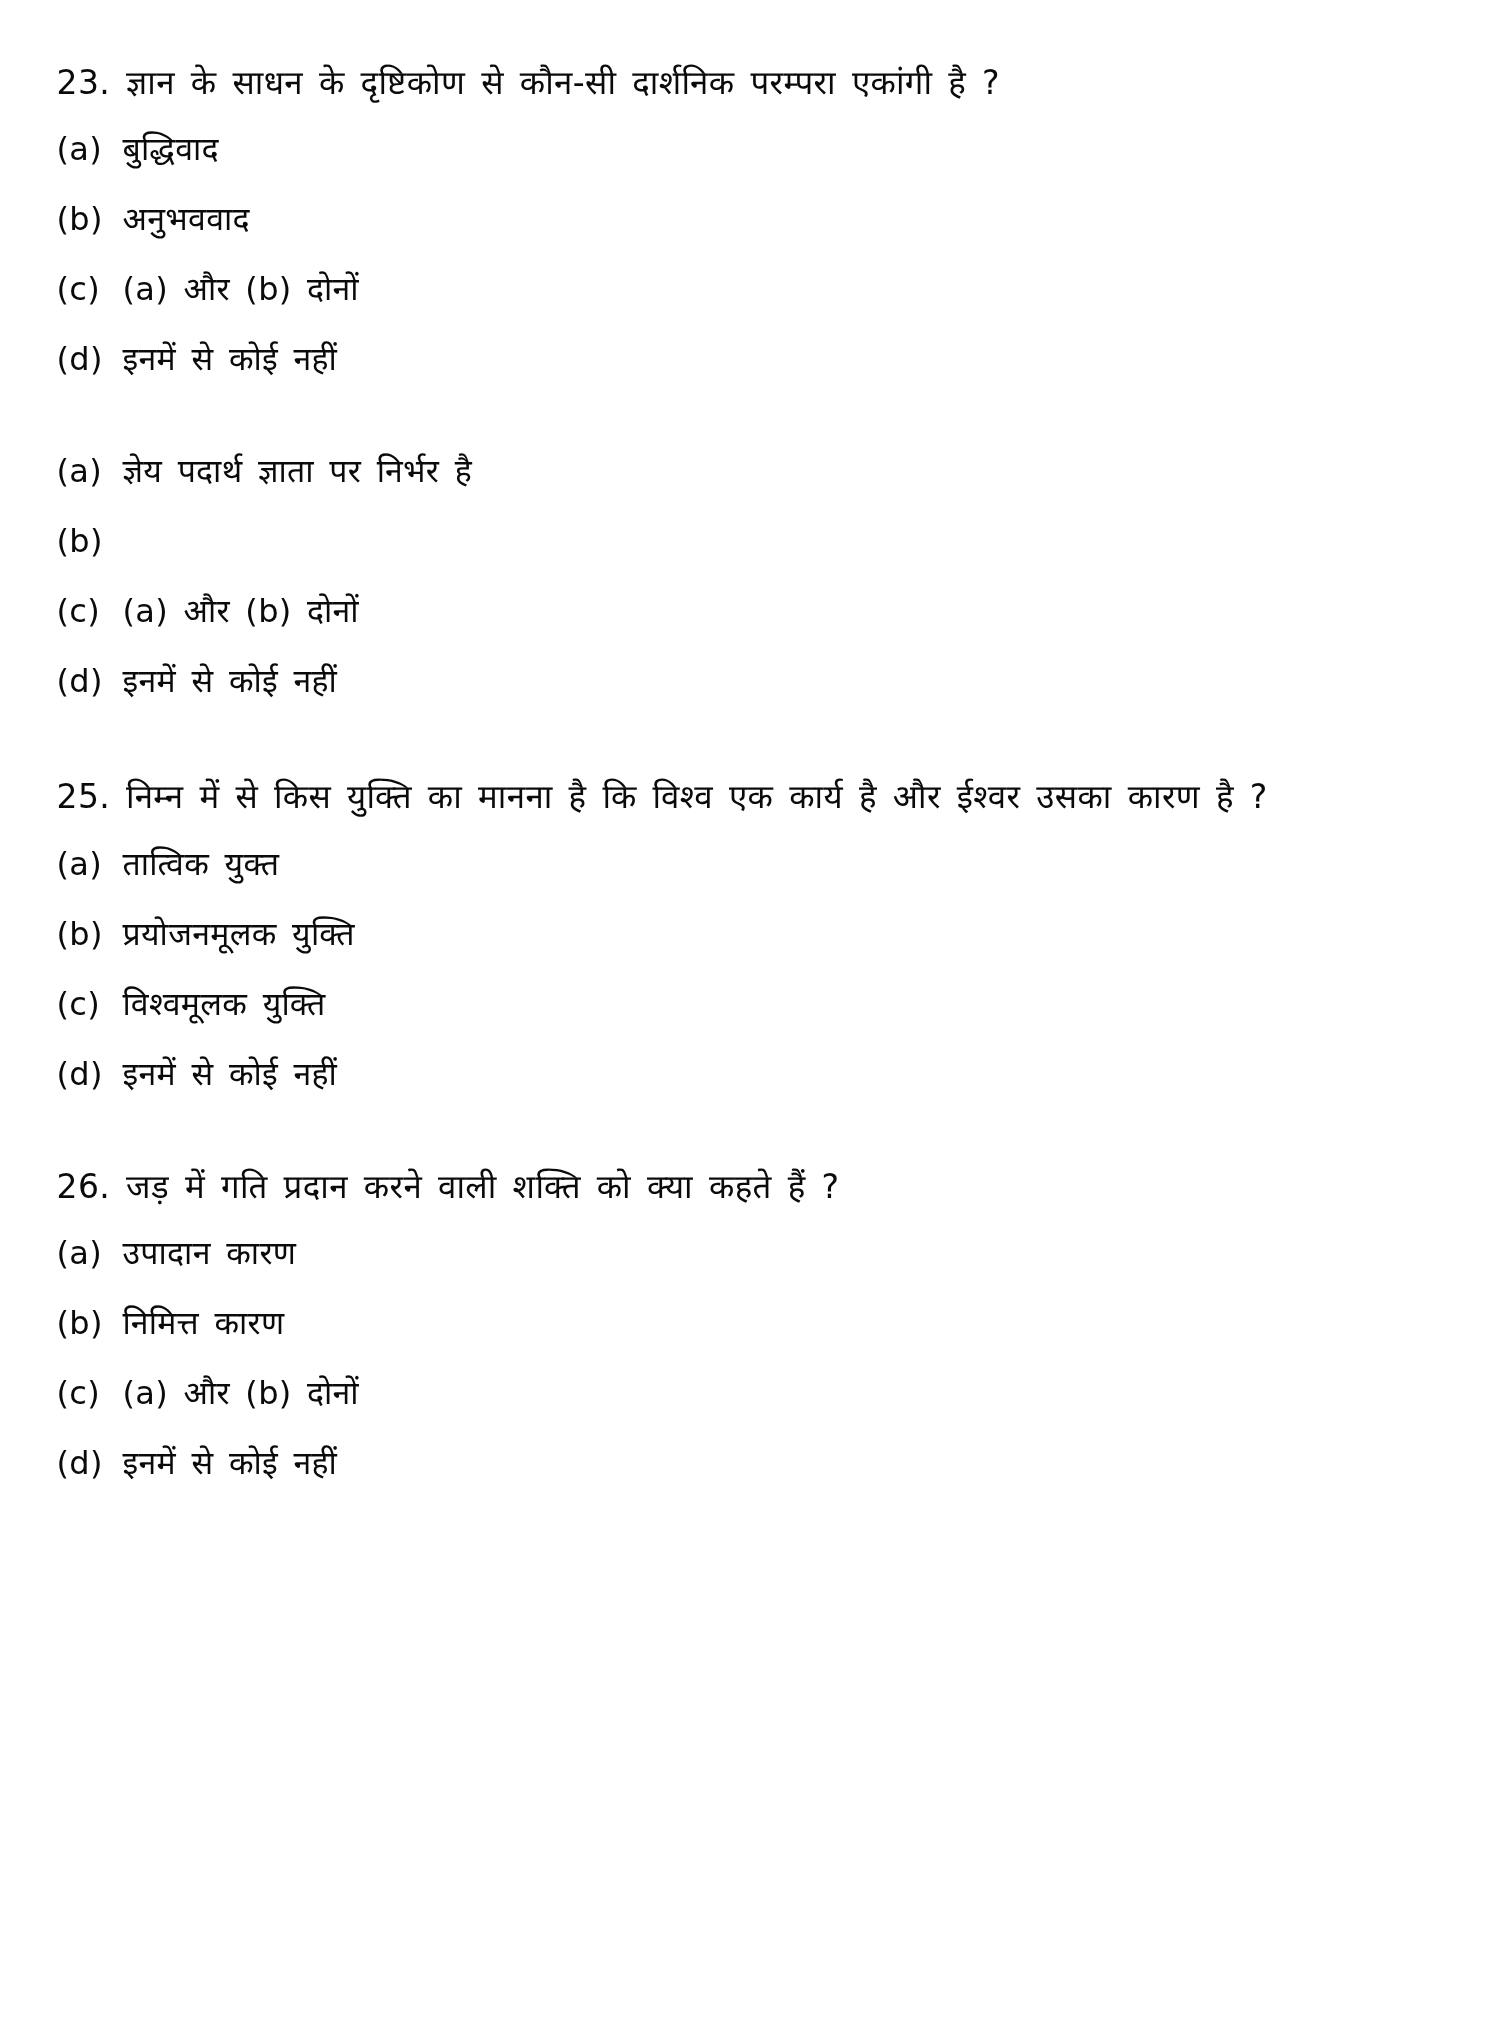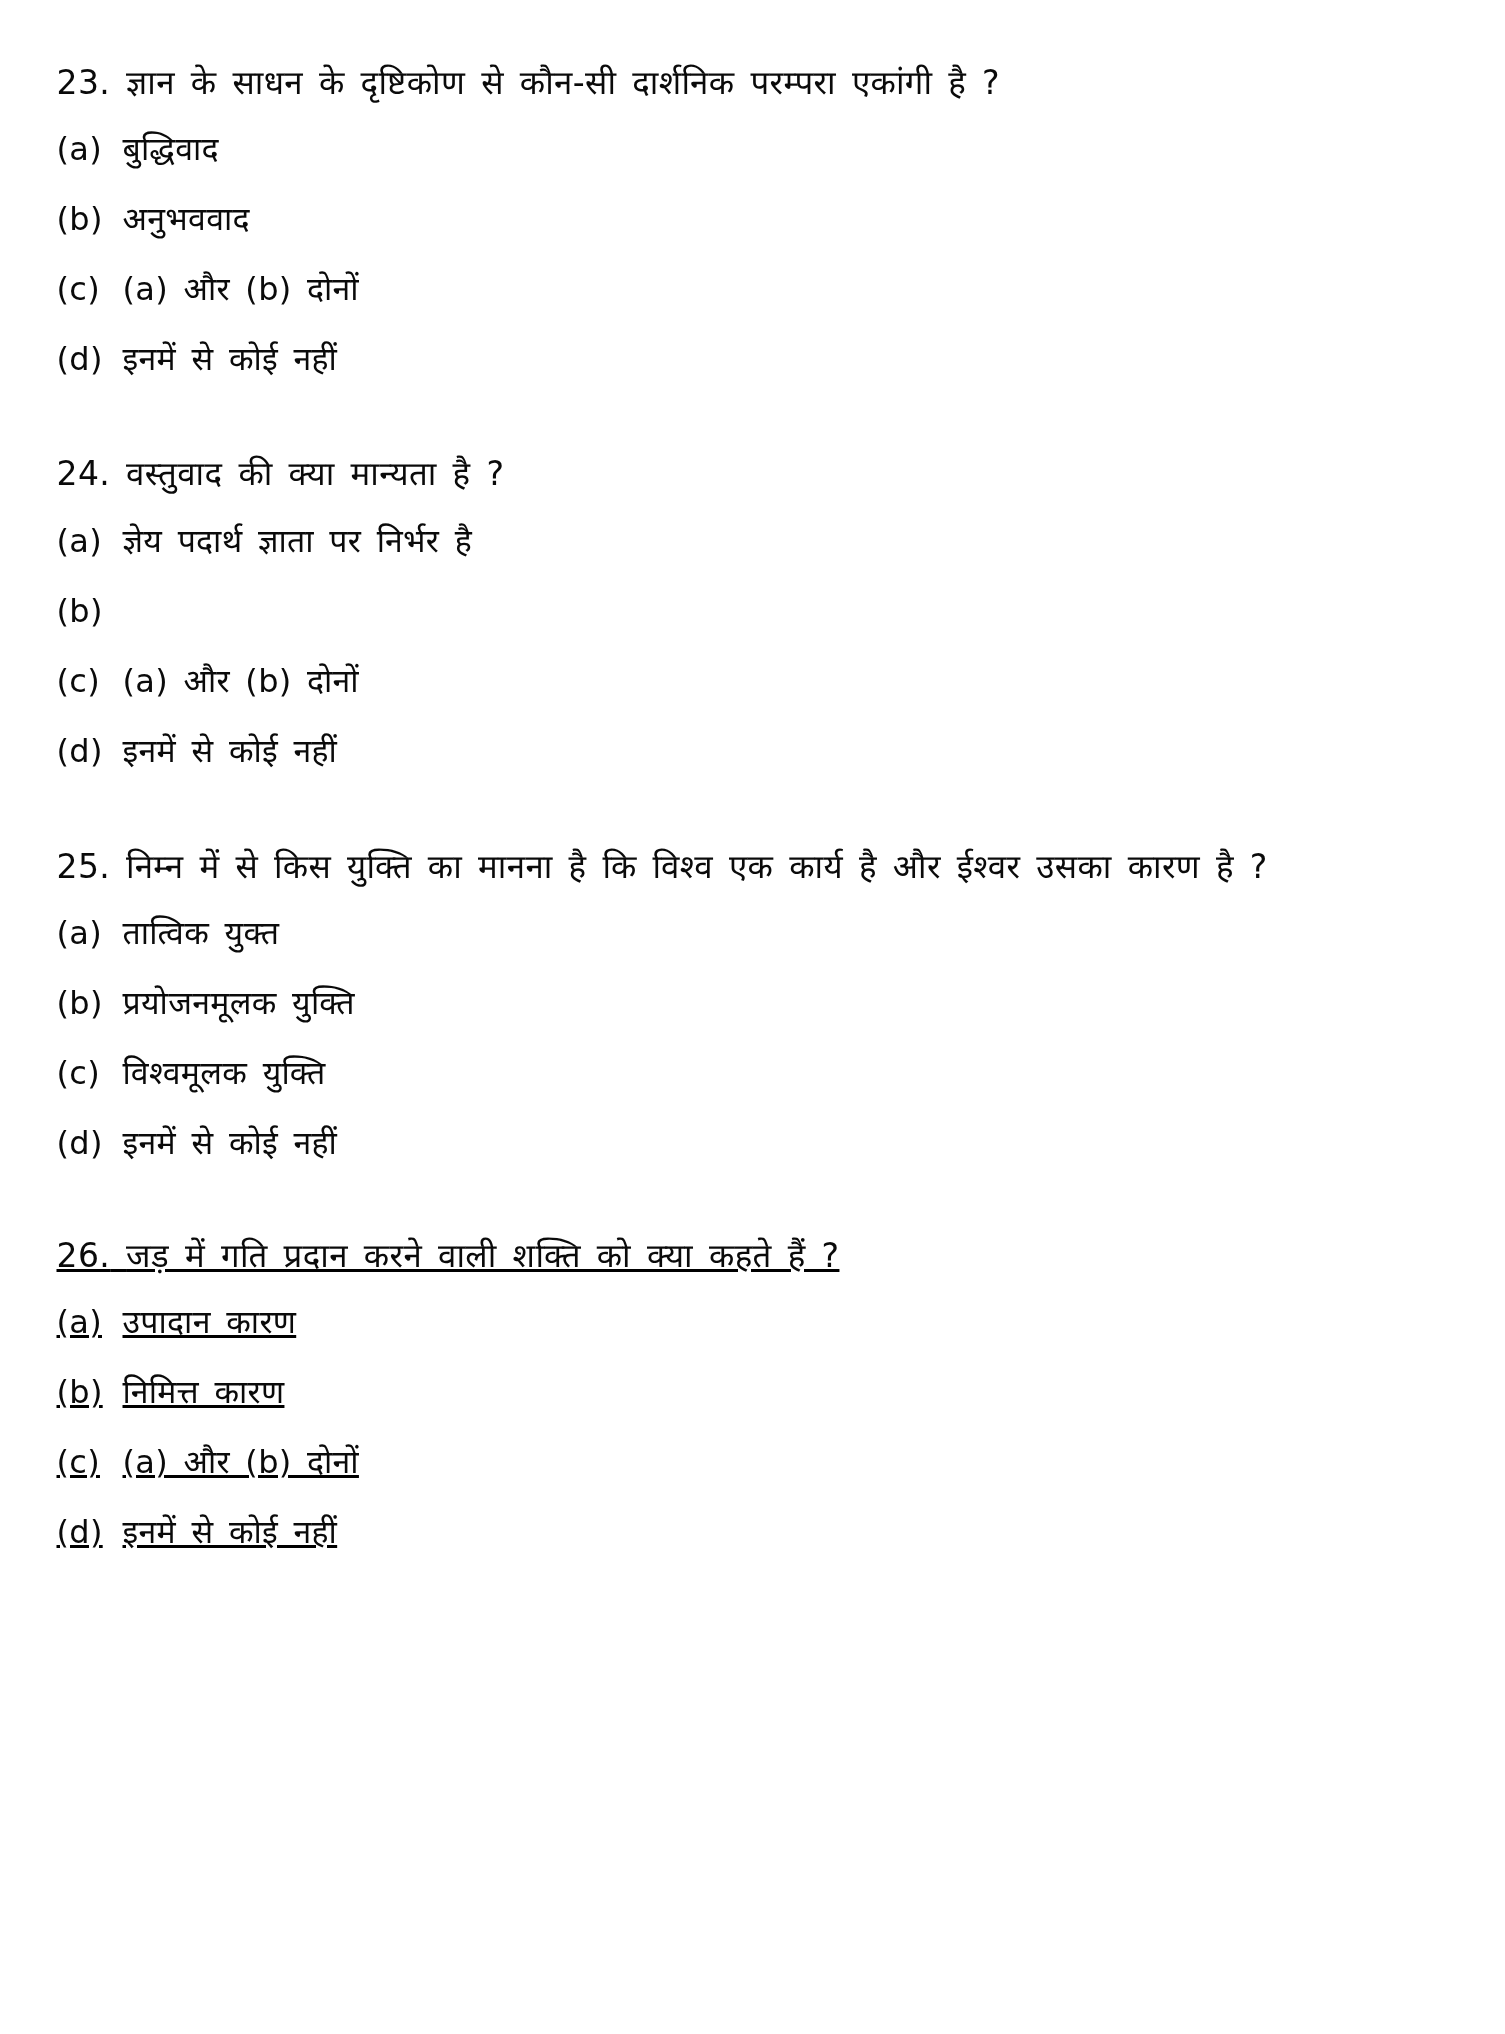--- a/index.html
+++ b/index.html
@@ -58,21 +58,21 @@
     min-width: 52px;
     flex: 0 0 auto;
   }
   .option-text {
     display: inline-block;
   }
   
   #block-23 { margin-top: 4px; margin-bottom: 64px; }
   #block-24 { margin-bottom: 66px; }
   #block-25 { margin-bottom: 62px; }
-  #block-26 { margin-bottom: 16px; text-decoration: underline; }
+  #block-26 { margin-bottom: 16px; }
   #block-25 .q-text { line-height: 1.58; }
 </style>
 </head>
 <body>
 
 <div class="page">
 
   <div class="question-block" id="block-23">
     <p class="q-text">
       <span class="q-number">23.</span>
@@ -92,24 +92,20 @@
         <span class="option-text">(a) और (b) दोनों</span>
       </li>
       <li class="option">
         <span class="option-label">(d)</span>
         <span class="option-text">इनमें से कोई नहीं</span>
       </li>
     </ul>
   </div>
 
   <div class="question-block" id="block-24">
-    <p class="q-text">
-      <span class="q-number">24.</span>
-      <span>वस्तुवाद की क्या मान्यता है ?</span>
-    </p>
     <ul class="options">
       <li class="option">
         <span class="option-label">(a)</span>
         <span class="option-text">ज्ञेय पदार्थ ज्ञाता पर निर्भर है</span>
       </li>
       <li class="option">
         <span class="option-label">(b)</span>
       </li>
       <li class="option">
         <span class="option-label">(c)</span>

